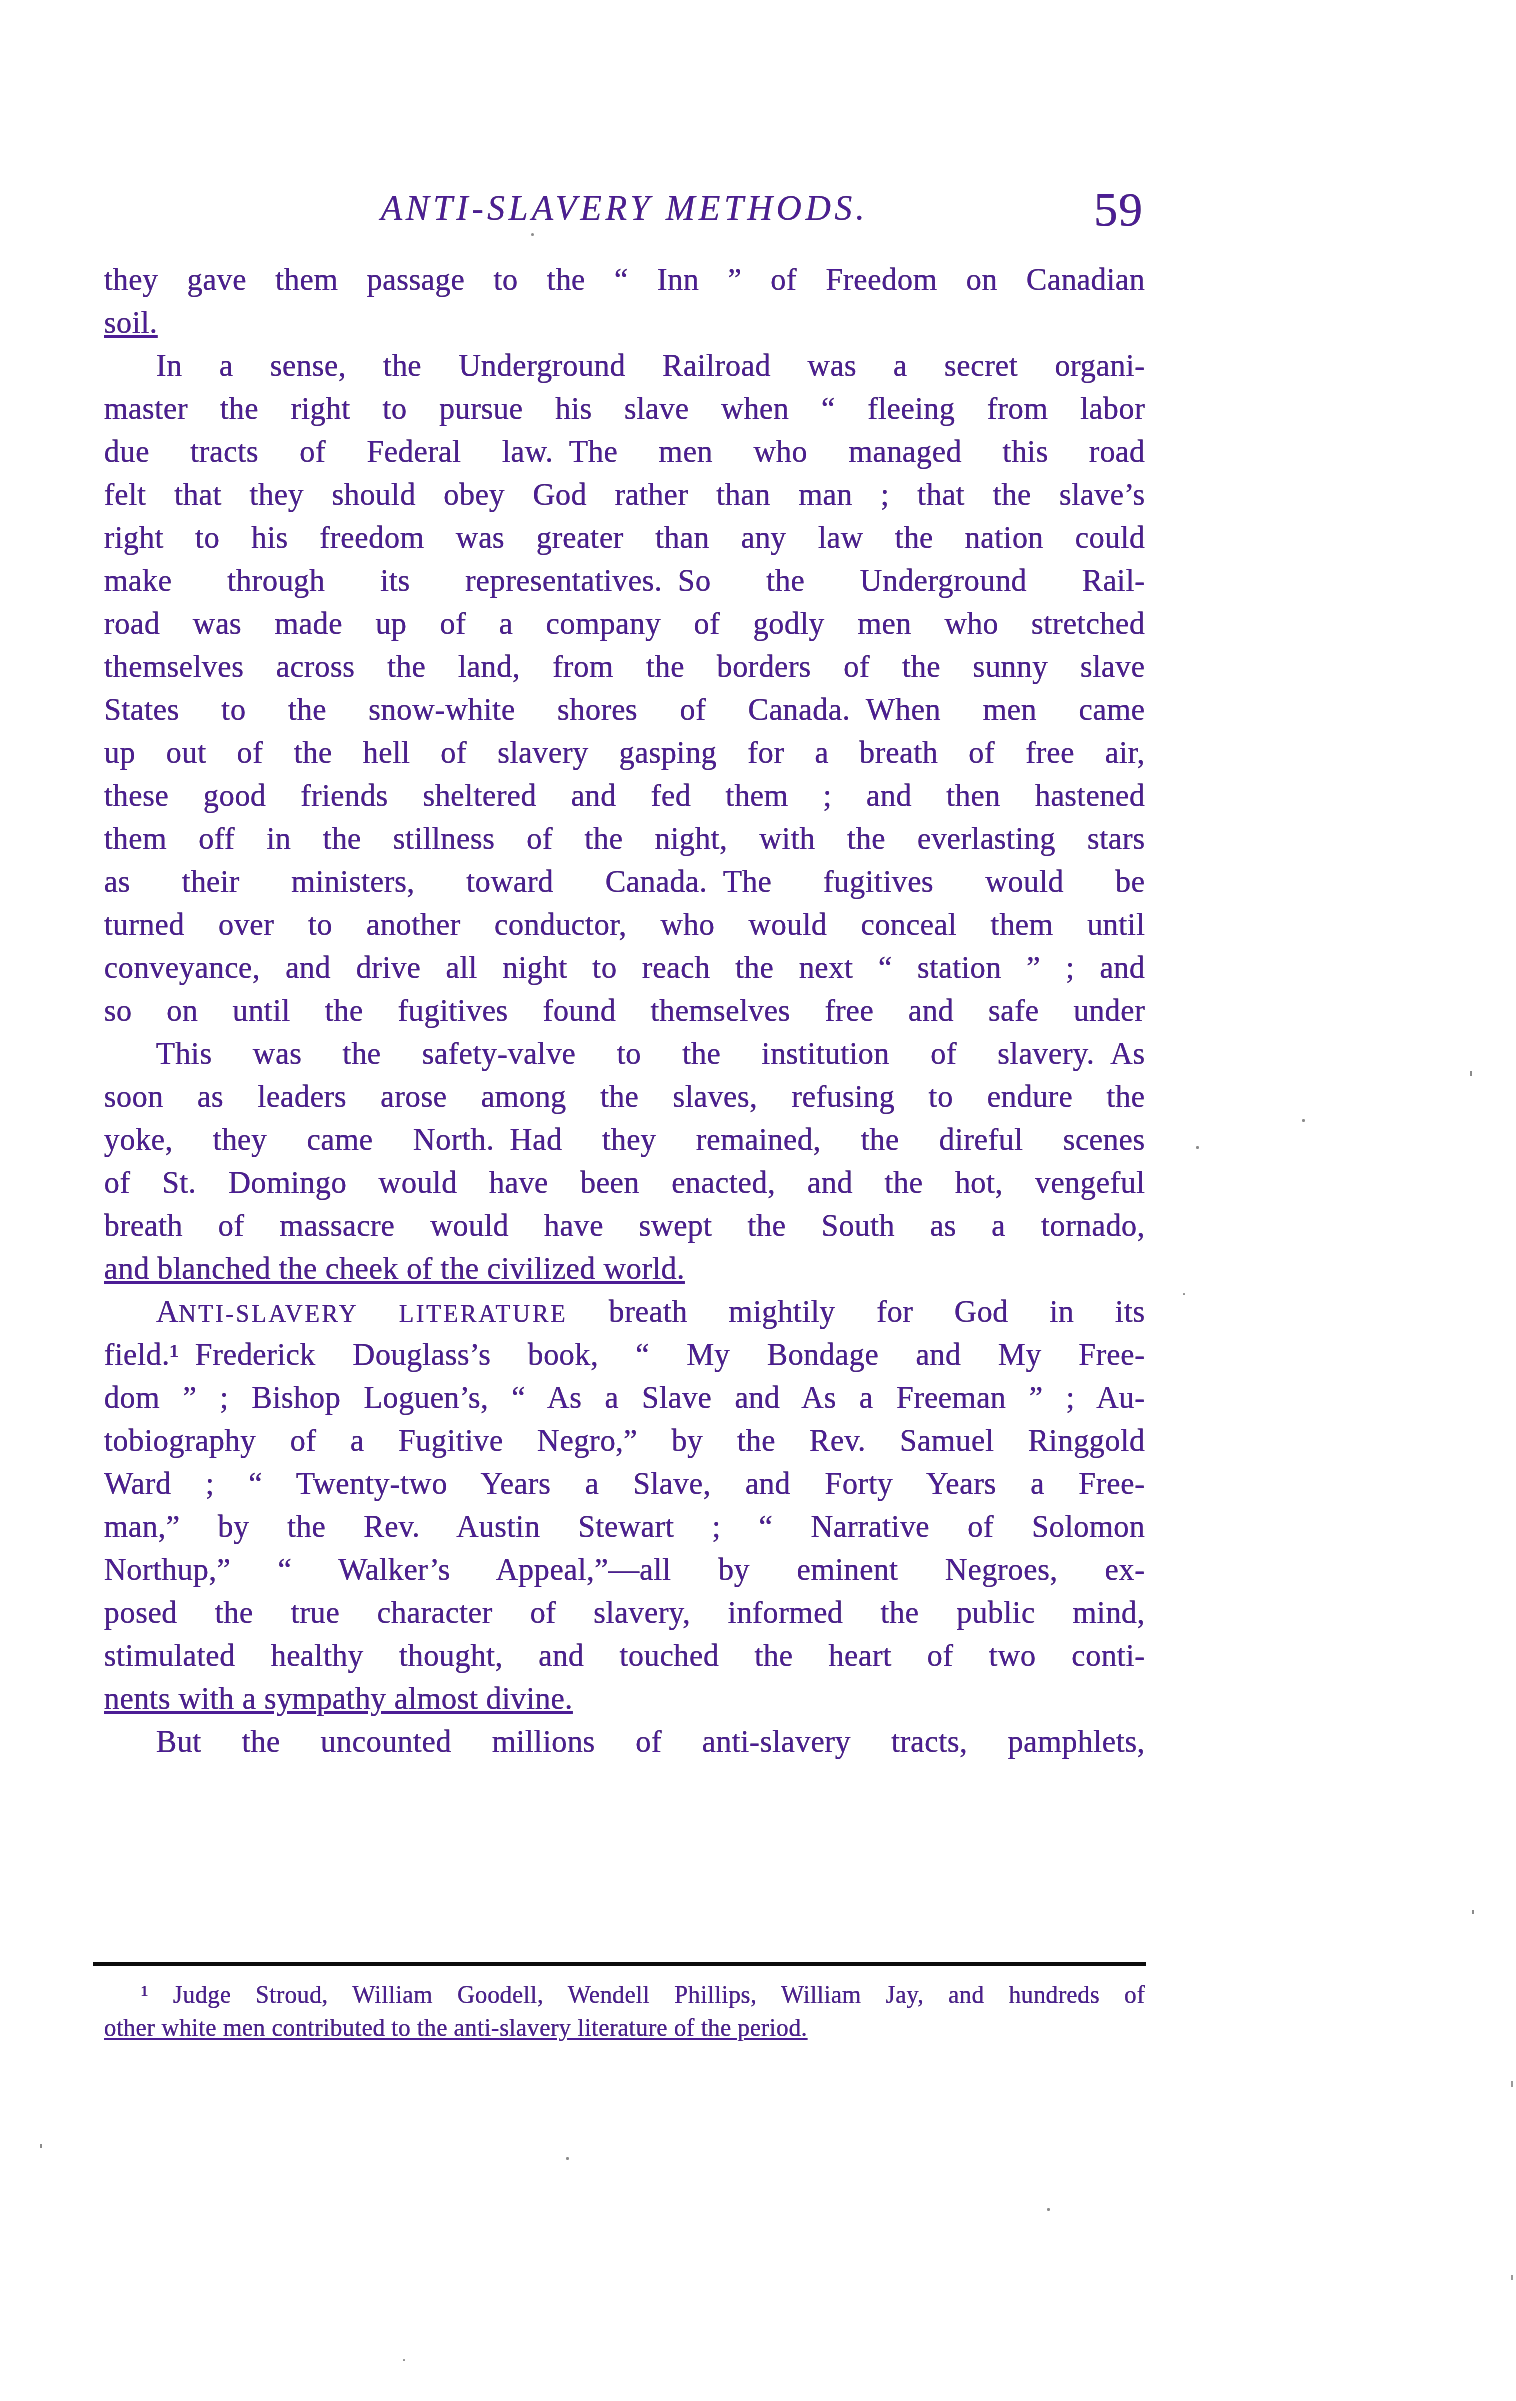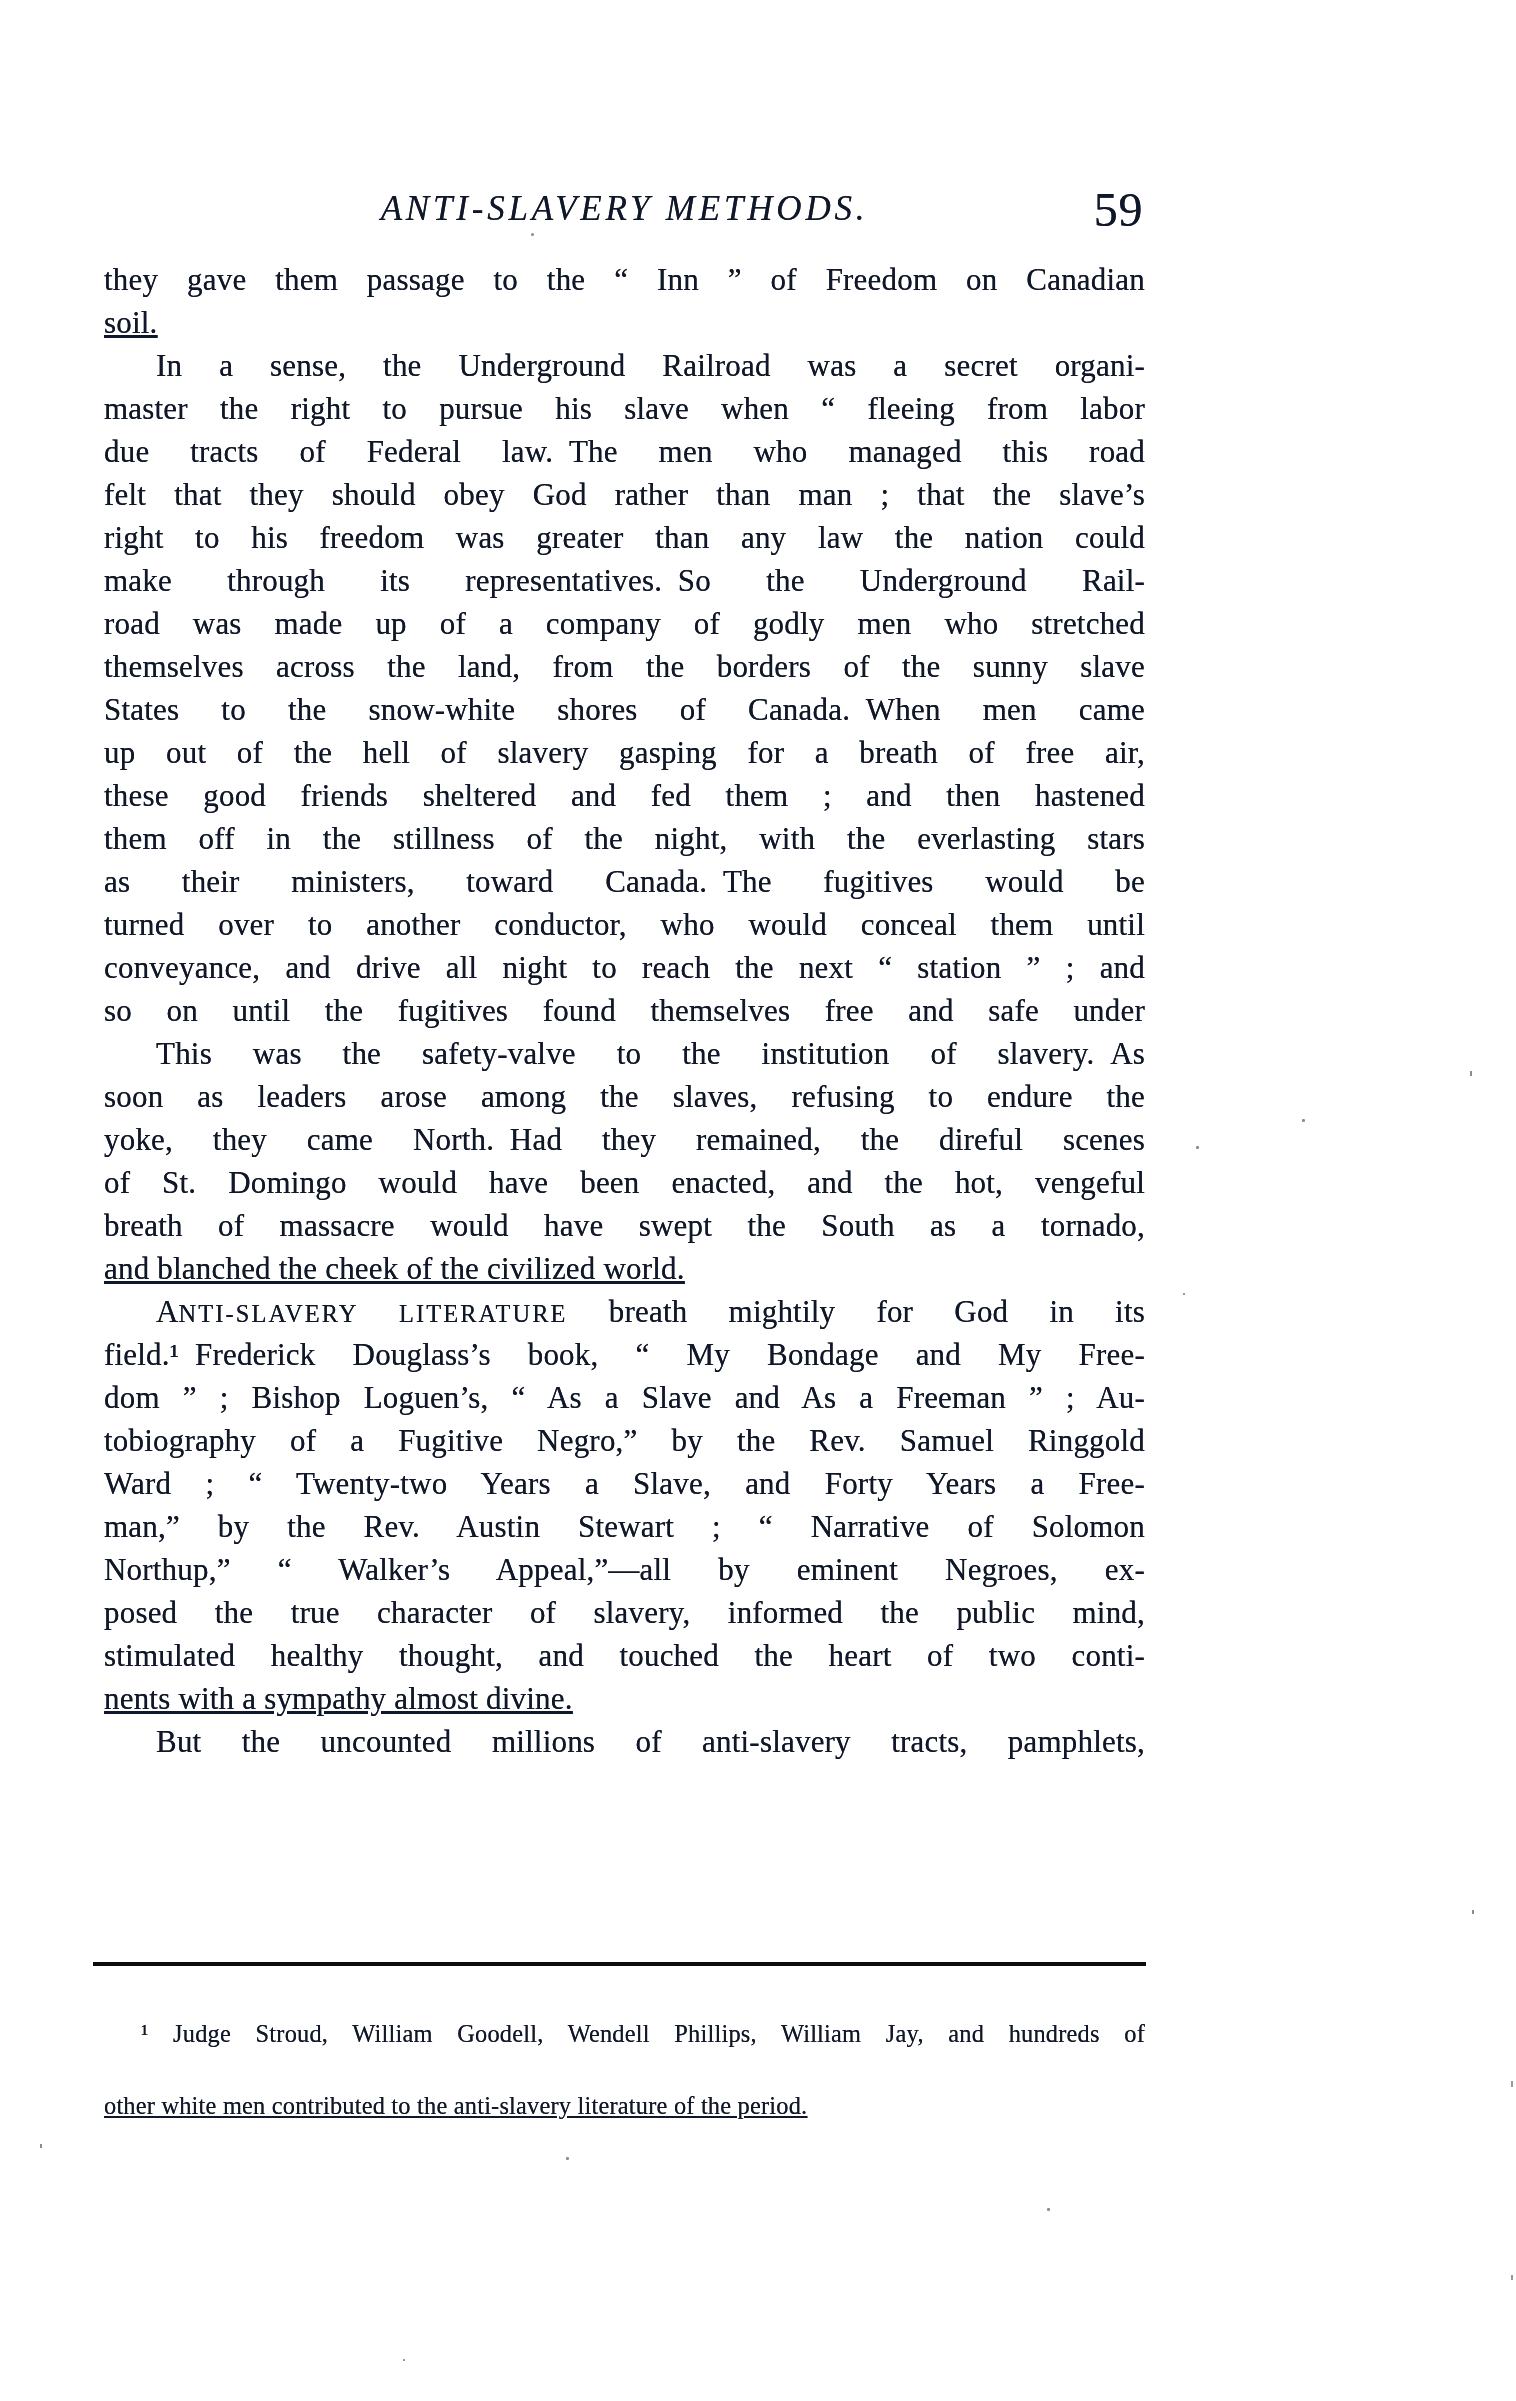--- a/index.html
+++ b/index.html
@@ -3,21 +3,21 @@
 <meta charset="utf-8">
 <style>
   html, body { margin: 0; padding: 0; background: #ffffff; }
   .page {
     position: relative;
     width: 1517px;
     height: 2401px;
     background: #ffffff;
     overflow: hidden;
     font-family: "Liberation Serif", "DejaVu Serif", serif;
-    color: #0f172a;
+    color: #4c1d95;
   }
   .running-head {
     position: absolute;
     left: 104px;
     top: 185px;
     width: 1041px;
     height: 47px;
   }
   .head-title {
     display: block;
@@ -65,21 +65,21 @@
   }
   .footnote {
     position: absolute;
     left: 104px;
     top: 1978px;
     width: 1041px;
     font-size: 24.4px;
     letter-spacing: 0.2px;
     text-shadow: 0 0 0.4px rgba(16,16,16,0.8);
   }
-  .footnote .line { height: 33px; line-height: 33px; margin-top: 39px; }
+  .footnote .line { height: 33px; line-height: 33px; }
   .footnote .line.fn-indent { text-indent: 37px; }
   .speck {
     position: absolute;
     background: #8b8b8b;
     border-radius: 50%;
   }
 </style>
 </head>
 <body>
 

